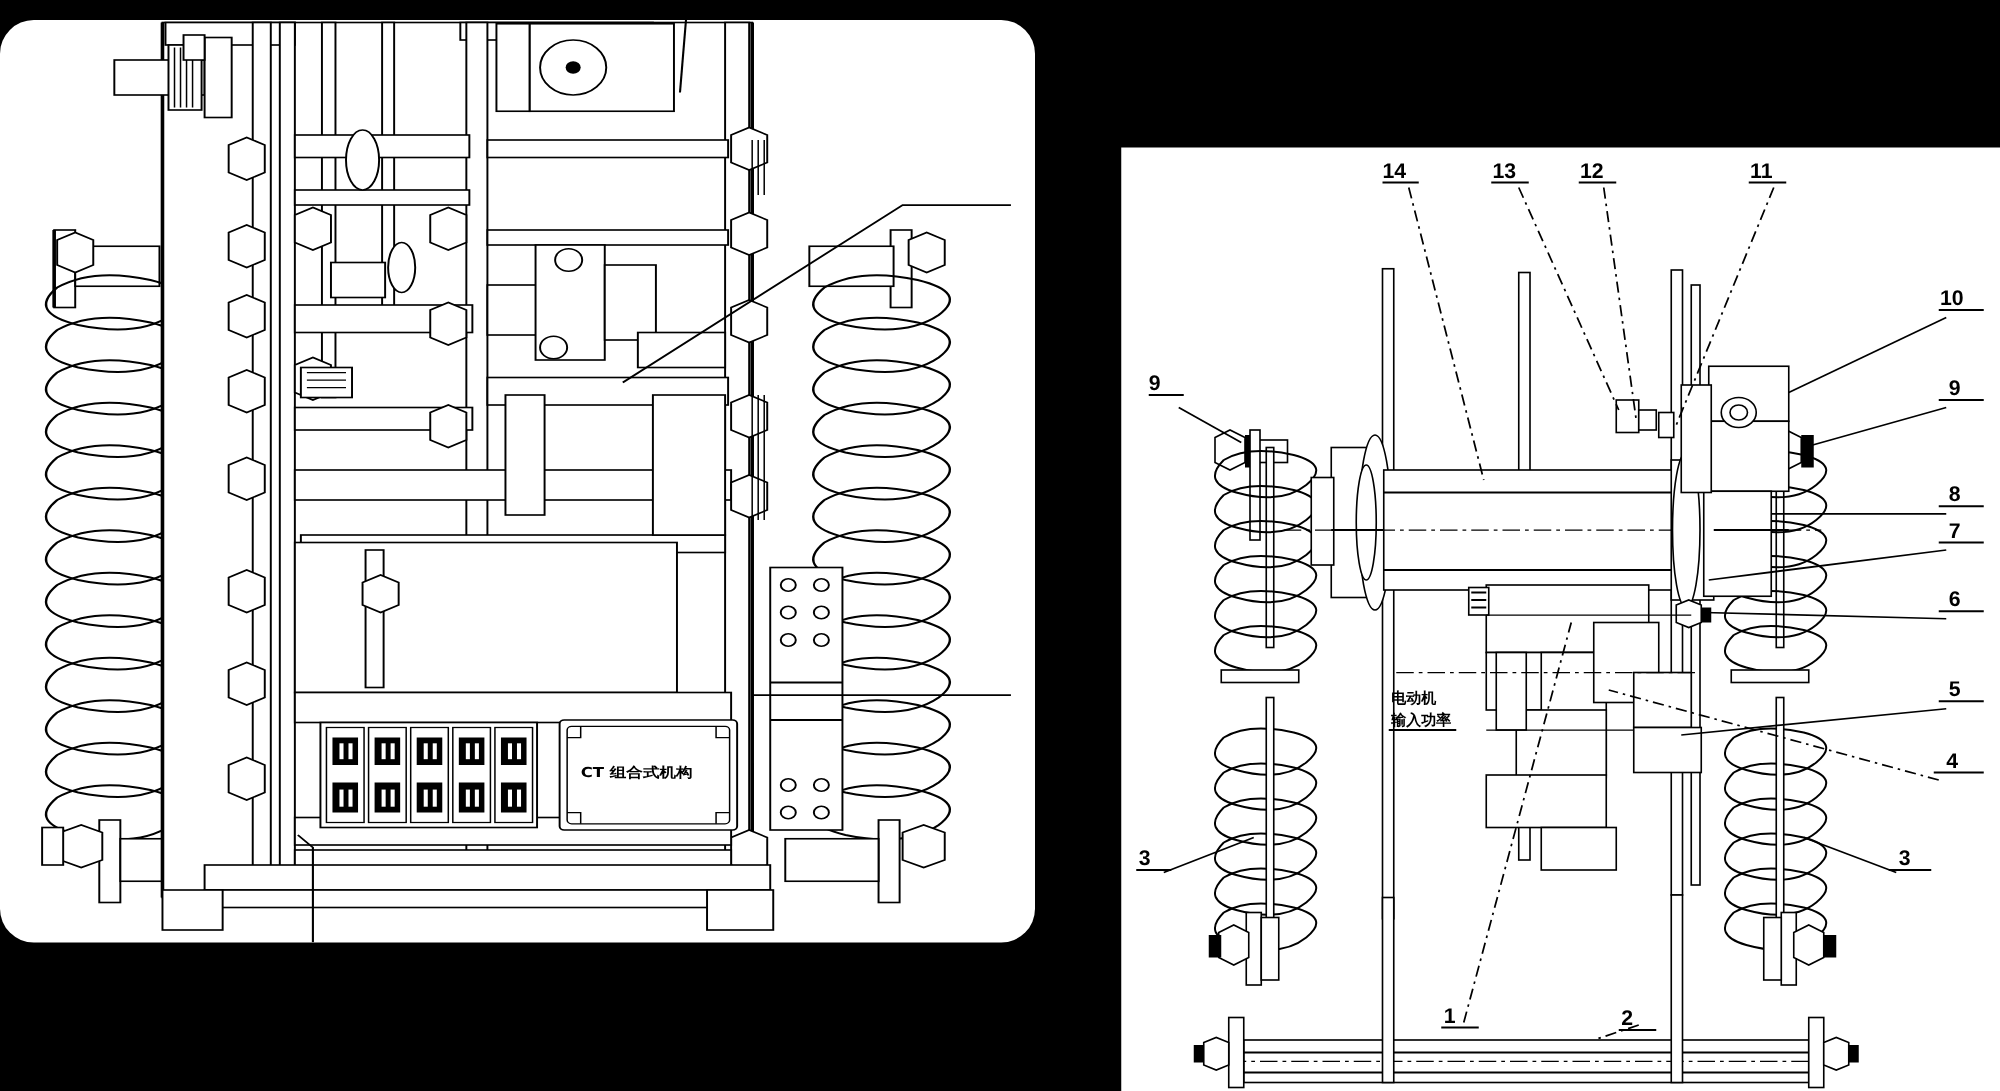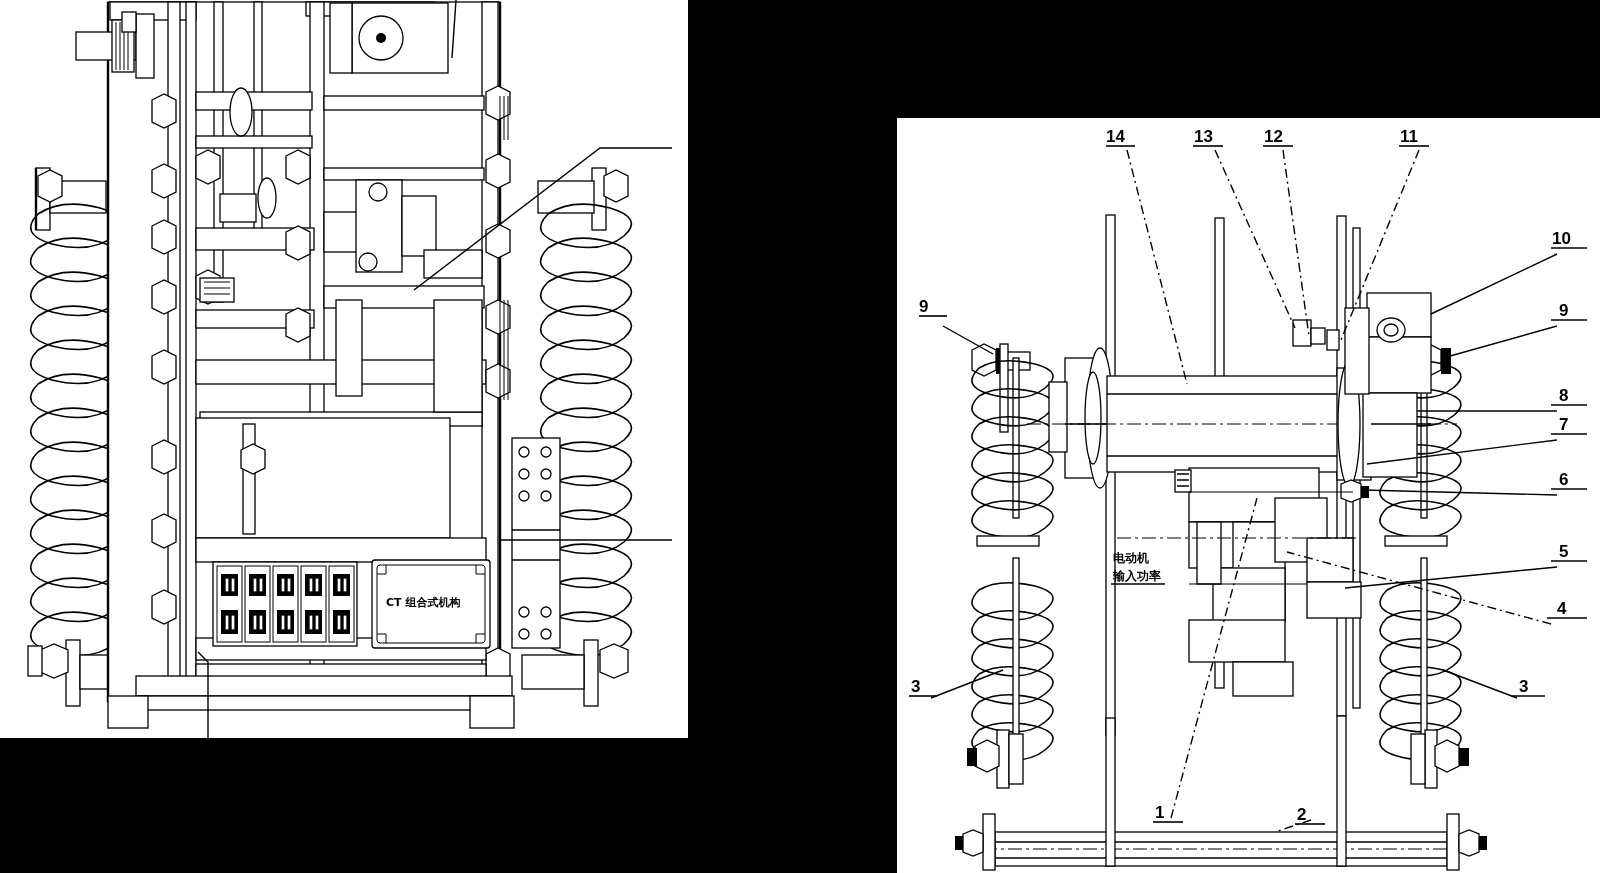--- a/index.html
+++ b/index.html
@@ -1,20 +1,20 @@
 <!DOCTYPE html>
 <html><head>
 <meta charset="utf-8">
 <style>
   html,body{margin:0;padding:0;background:#000;}
   body{width:1600px;height:873px;overflow:hidden;font-family:"Liberation Sans",sans-serif;}
   #stage{position:relative;width:1600px;height:873px;background:#000;}
 
   .panel{position:absolute;background:#ffffff;overflow:hidden;}
-  #left-panel{left:0px;top:0px;width:688px;height:738px;}
+  #left-panel{left:0px;top:16px;width:828px;height:738px;border-radius:27px;}
   #right-panel{left:897px;top:118px;width:703px;height:755px;}
 
   .panel svg{display:block;width:100%;height:100%;}
 
   .lbl{font-family:"Liberation Sans",sans-serif;font-weight:bold;fill:#000;}
   .lbl-num{font-size:17px;}
   .cn{font-family:"DejaVu Sans",sans-serif;font-weight:bold;fill:#000;font-size:12px;}
   .plate-cn{font-family:"DejaVu Sans",sans-serif;font-weight:bold;fill:#000;font-size:11px;}
 
   svg .ln{stroke:#000;fill:none;}

